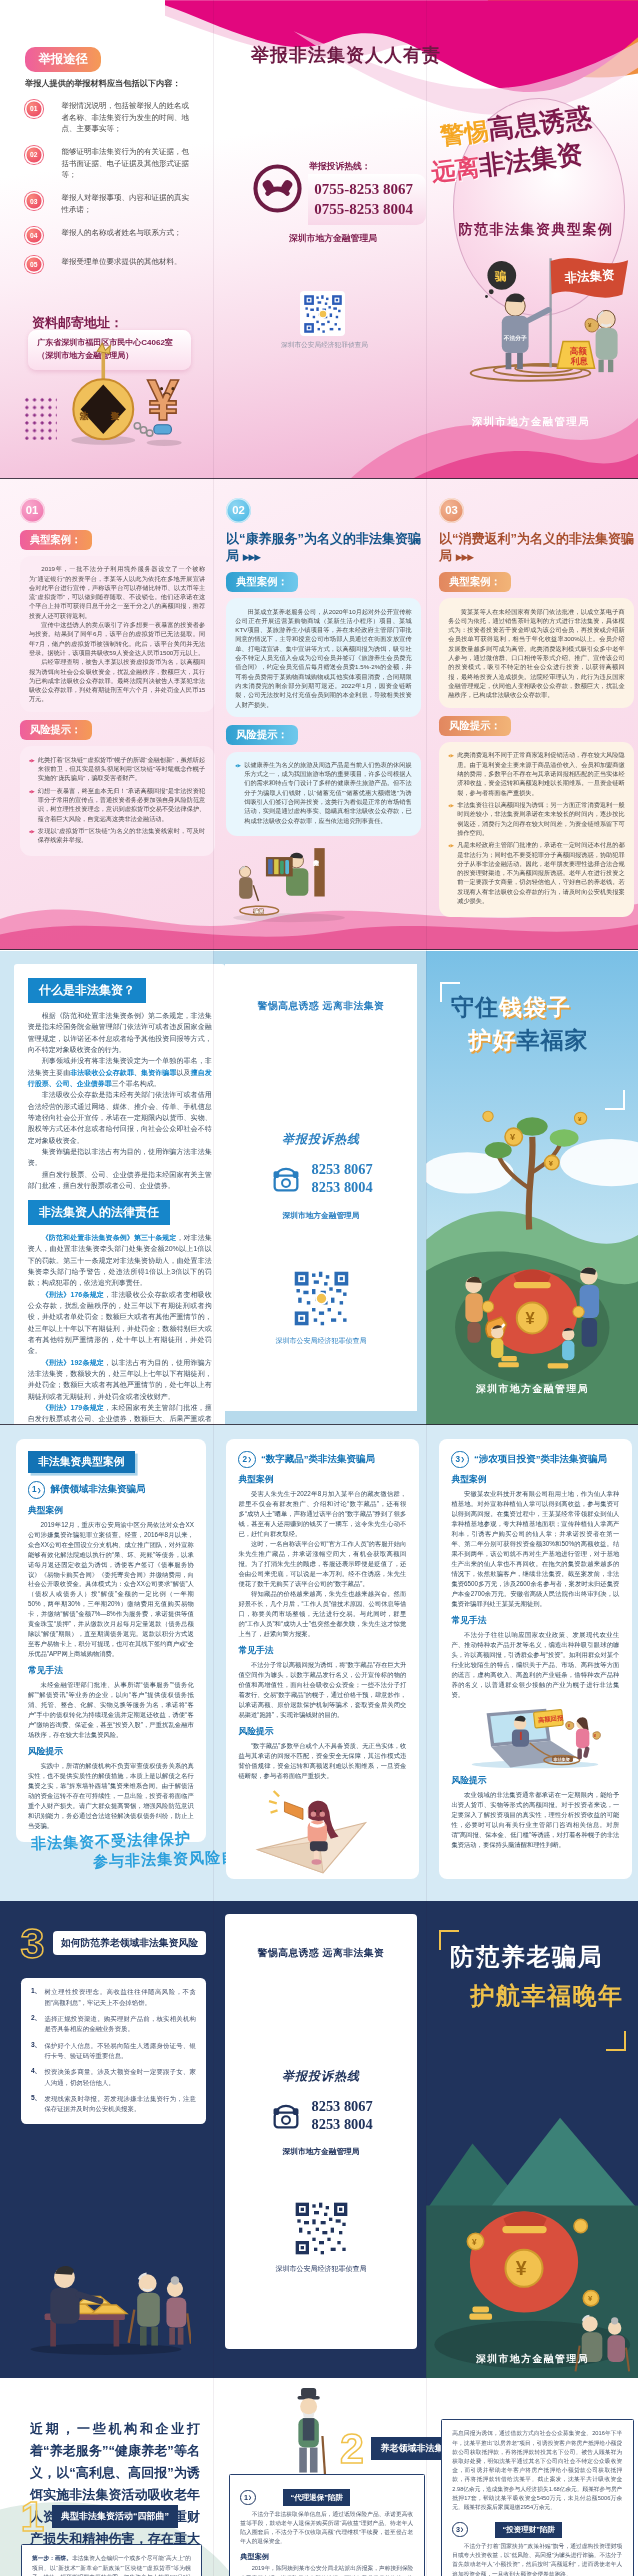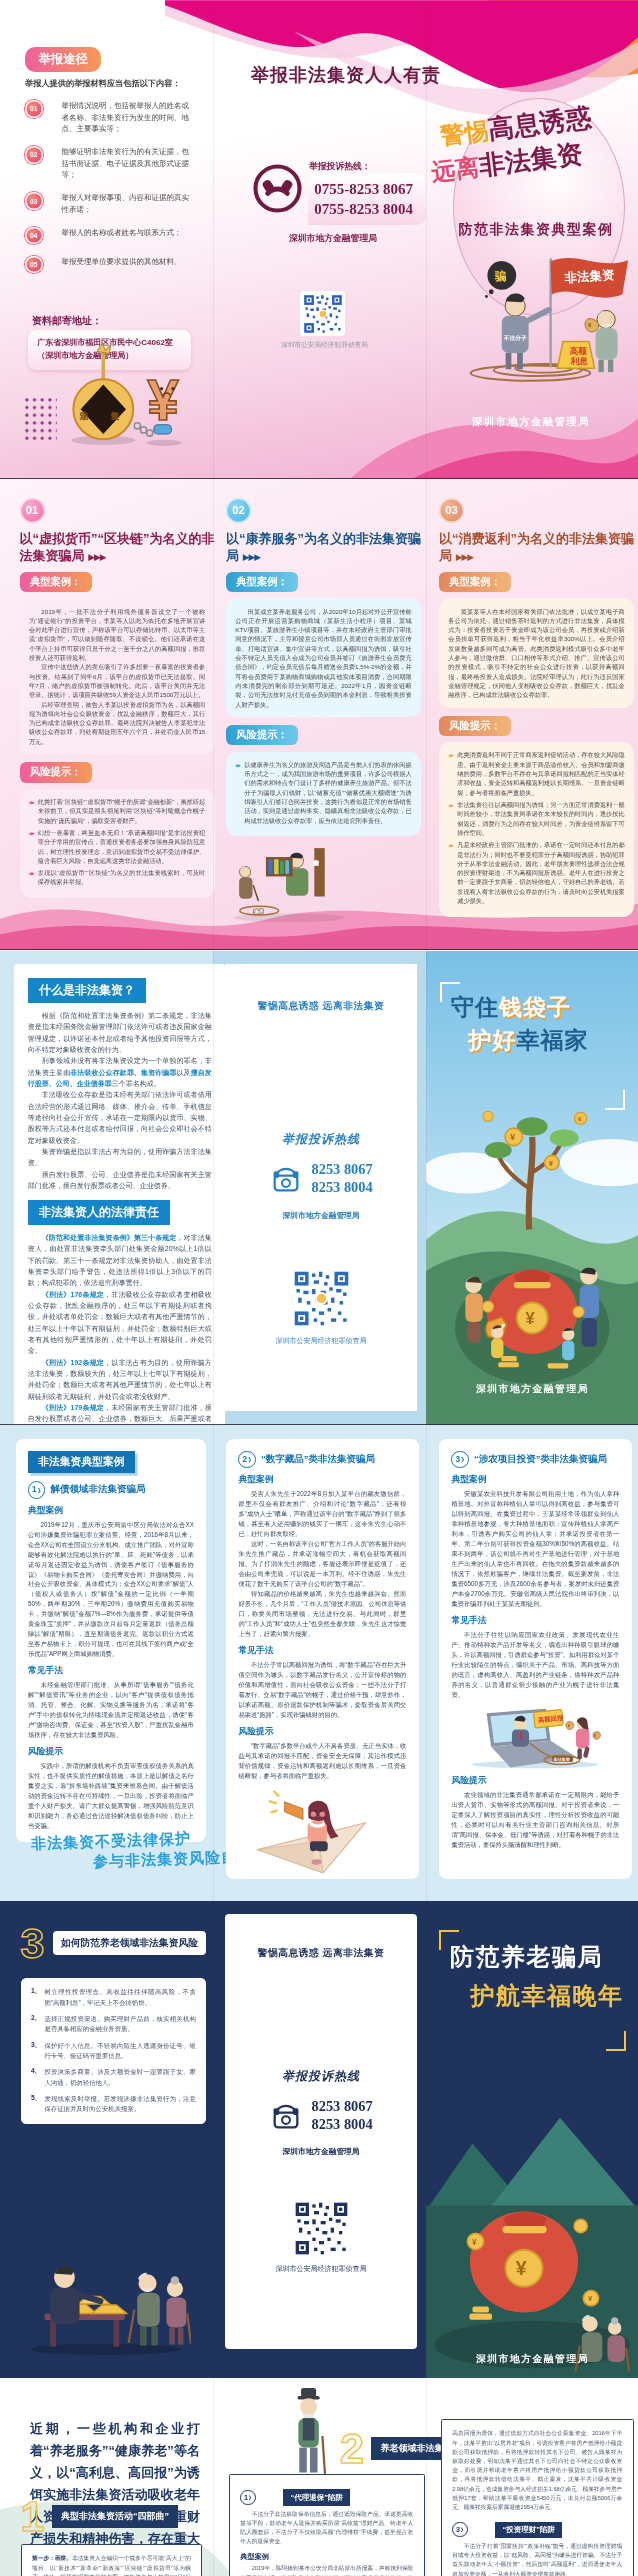--- a/index.html
+++ b/index.html
@@ -17,21 +17,21 @@
   
   #b1{top:0;height:479px;background:linear-gradient(170deg,#ffffff 30%,#fdeff6 48%,#f8d8e8 68%,#f3bcd9 88%,#efa8cd 100%);}
   .badge-pk{display:inline-block;padding:4.1px 13.4px;border-radius:10px;color:#fff;font-weight:bold;font-size:12.4px;
             background:linear-gradient(90deg,#ef5f9d,#f59a56);}
   .rep-intro{font-size:8.2px;font-weight:bold;color:#3d3d3d;}
   .rep-item{display:flex;gap:19px;margin-bottom:11.3px;}
   .numcoin{flex:0 0 17.5px;width:17.5px;height:17.5px;border-radius:50%;color:#fff;font-weight:bold;font-size:6.7px;
            display:flex;align-items:center;justify-content:center;
            background:radial-gradient(circle at 35% 30%,#f9897c,#e8355e);box-shadow:0 0 0 1.5px #fff inset,0 0 0 1px #ef6b83;}
   .rep-item p{font-size:7.5px;line-height:1.55;color:#4a4a4a;}
-  .mail-label{font-size:10px;font-weight:bold;color:#7c1a4b;}
+  .mail-label{font-size:13px;font-weight:bold;color:#7c1a4b;}
   .mail-card{background:linear-gradient(180deg,#ffffff,#fbdeed);border-radius:8.2px;padding:7.2px 9.3px;
              font-size:8px;font-weight:bold;color:#7c1a4b;line-height:1.6;box-shadow:0 1.5px 4.1px rgba(190,60,120,.18);}
   .duty-title{font-size:18px;font-weight:bold;color:#6d1b44;letter-spacing:1px;}
   .hot-label{font-size:8.8px;font-weight:bold;color:#7c1a4b;}
   .hot-card{background:linear-gradient(180deg,#ffffff,#f8d7e8);border-radius:0 9.3px 9.3px 0;padding:5.2px 13.4px 5.2px 6.2px;}
   .hot-num{font-family:"Liberation Serif","DejaVu Serif",serif;font-weight:bold;font-size:15px;color:#7c1a4b;line-height:1.35;}
   .org-cap{font-size:8.8px;font-weight:bold;color:#7c1a4b;}
   .qr-cap{font-size:6.7px;color:#8d93a3;}
   .dots{width:34px;height:44px;background-image:radial-gradient(circle,#8e2f86 1.3px,transparent 1.8px);background-size:7.7px 7.7px;}
   .slogan-wrap{transform:rotate(-7deg);}
@@ -176,21 +176,21 @@
       </div>
       <div class="rep-item">
         <span class="numcoin">05</span>
         <p>举报受理单位要求提供的其他材料。</p>
       </div>
     </div>
     <p class="abs mail-label" style="left:32px;top:314px">资料邮寄地址：</p>
     <div class="abs mail-card" style="left:28px;top:330px;width:144px">广东省深圳市福田区市民中心C4062室（深圳市地方金融管理局）</div>
     <div class="abs dots" style="left:23px;top:396px"></div>
 
-    <p class="abs duty-title" style="left:251px;top:63px">举报非法集资人人有责</p>
+    <p class="abs duty-title" style="left:251px;top:43px">举报非法集资人人有责</p>
     <div class="abs" style="left:253px;top:164px">
       <svg width="49" height="49" viewBox="0 0 60 60" style="color:#6d1b44">
         <circle cx="30" cy="30" r="27" fill="none" stroke="currentColor" stroke-width="5"></circle>
         <path d="M18 36 a16 16 0 0 1 24 0" fill="none" stroke="currentColor" stroke-width="6" stroke-linecap="round"></path>
         <rect x="13" y="20" width="11" height="15" rx="5" fill="currentColor" transform="rotate(-32 18 27)"></rect>
         <rect x="36" y="20" width="11" height="15" rx="5" fill="currentColor" transform="rotate(32 42 27)"></rect>
       </svg>
     </div>
     <p class="abs hot-label" style="left:309px;top:161px">举报投诉热线：</p>
     <div class="abs hot-card" style="left:308px;top:174px">
@@ -308,21 +308,20 @@
   </section>
 
   <section class="band" id="b2">
     <svg class="abs" style="left:0;bottom:0" width="639" height="67" viewBox="0 0 1240 130">
       <path d="M0,130 L0,70 C180,10 320,120 520,70 C720,20 900,110 1240,40 L1240,130 Z" fill="#ef5f9d" opacity="0.55"></path>
       <path d="M0,130 L0,100 C220,50 420,130 640,95 C860,60 1040,120 1240,80 L1240,130 Z" fill="#e2357f" opacity="0.6"></path>
     </svg>
 
     <div class="b2col c1" style="left:19.6px">
       <div class="cirnum">01</div>
-      <div class="b2title"><span>以“虚拟货币”“区块链”为名义的非法集资骗局</span> <span class="arrows">▶▶▶</span></div>
       <div><span class="b2badge">典型案例：</span></div>
       <div class="b2card">
         <p class="jus ind">2019年，一批不法分子利用境外服务器设立了一个被称为“通证银行”的投资平台，李某等人以此为依托在多地开展宣讲会对此平台进行宣传，声称该平台可以存储比特币、以太币等主流“虚拟货币”，可以做到随存随取、不设锁仓。他们还承诺在这个平台上持币可获得日息千分之一至千分之八的高额回报，推荐投资人还可获得返利。</p>
         <p class="jus ind">宣传中这些诱人的卖点吸引了许多想要一夜暴富的投资者参与投资。结果到了同年6月，该平台的虚拟货币已无法提取。同年7月，储户的虚拟货币被强制转化。此后，该平台关闭并无法登录。据统计，该项目共吸收59人资金达人民币1500万元以上。</p>
         <p class="jus ind">后经审理查明，被告人李某以投资虚拟货币为名，以高额回报为诱饵向社会公众吸收资金，扰乱金融秩序，数额巨大，其行为已构成非法吸收公众存款罪。最终法院判决被告人李某犯非法吸收公众存款罪，判处有期徒刑五年六个月，并处罚金人民币15万元。</p>
       </div>
       <div><span class="b2badge">风险提示：</span></div>
       <div class="b2card">
         <div class="riskitem">
             <span class="bl"></span>

